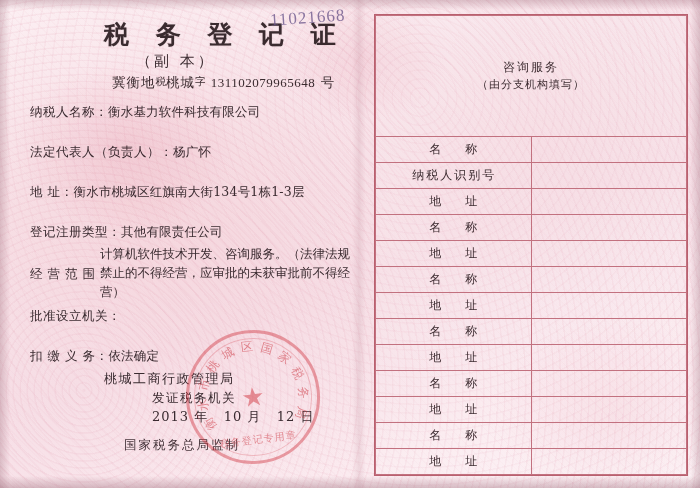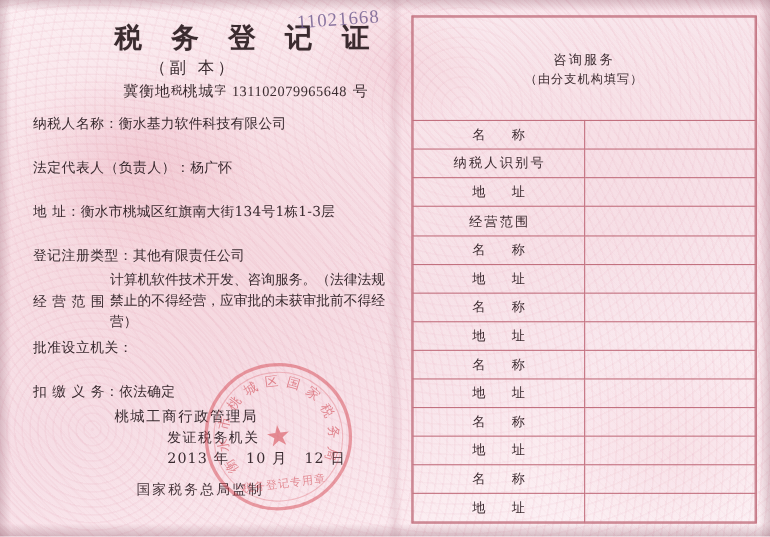--- a/index.html
+++ b/index.html
@@ -347,24 +347,20 @@
         <td class="blank"></td>
       </tr>
       <tr class="row-h">
         <td class="lab tight">纳税人识别号</td>
         <td class="blank"></td>
       </tr>
       <tr class="row-h">
         <td class="lab">地　址</td>
         <td class="blank"></td>
       </tr>
-      <tr class="row-h2">
-        <td class="lab tight">经营范围</td>
-        <td class="blank"></td>
-      </tr>
 
       <tr class="row-h">
             <td class="lab">名　称</td>
             <td class="blank"></td>
           </tr>
       <tr class="row-h">
             <td class="lab">地　址</td>
             <td class="blank"></td>
           </tr>
 

